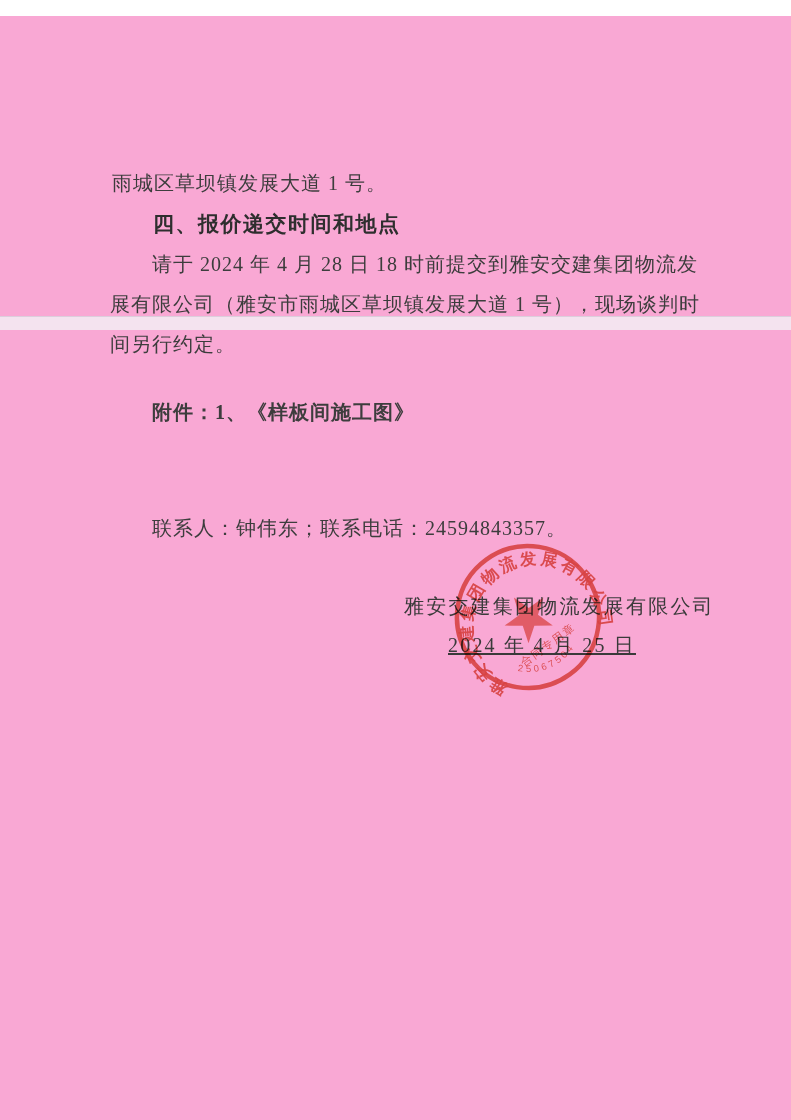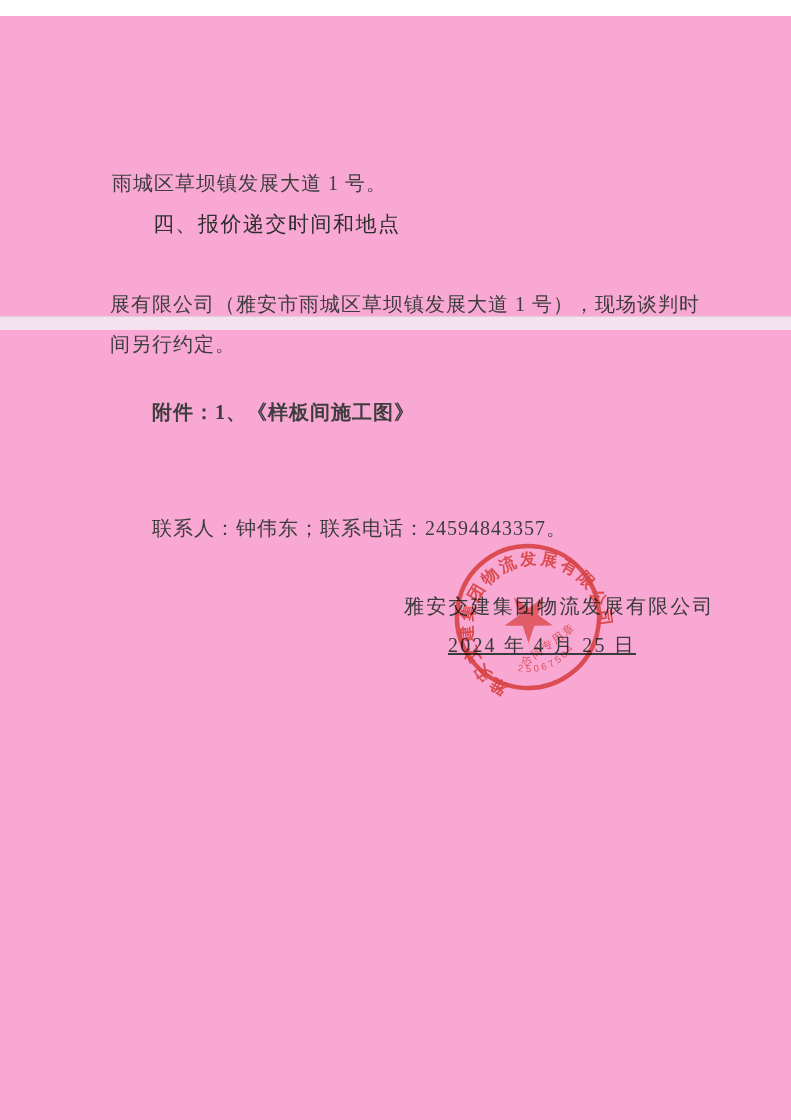--- a/index.html
+++ b/index.html
@@ -15,21 +15,21 @@
   .txt{
     position:absolute;
     font-size:20px;
     color:#3d3d3d;
     letter-spacing:1px;
     white-space:nowrap;
     line-height:24px;
   }
   .heading{
     font-family:"Liberation Sans","DejaVu Sans",sans-serif;
-    font-weight:400;
+    font-weight:700;
     color:#2e2e2e;
     font-size:21px;
     letter-spacing:1.5px;
   }
   .sig{
     letter-spacing:2.2px;
     color:#3a3a3a;
   }
   .scan-band{
     position:absolute;left:0;top:300px;width:791px;height:13px;
@@ -47,20 +47,21 @@
 </style>
 </head>
 <body>
 
 <div class="page">
 
   <div class="txt" style="left:112px;top:155px;">雨城区草坝镇发展大道 1 号。</div>
 
   <div class="txt heading" style="left:153px;top:196px;">四、报价递交时间和地点</div>
 
+  <div class="txt" style="left:152px;top:236px;">请于 2024 年 4 月 28 日 18 时前提交到雅安交建集团物流发</div>
 
   <div class="txt" style="left:110px;top:276px;">展有限公司（雅安市雨城区草坝镇发展大道 1 号），现场谈判时</div>
 
   <div class="txt" style="left:110px;top:316px;text-align:right;">间另行约定。</div>
 
   <div class="txt" style="left:152px;top:384px;font-weight:bold;">
     <span>附件：</span><span>1、《样板间施工图》</span>
   </div>
 
 

